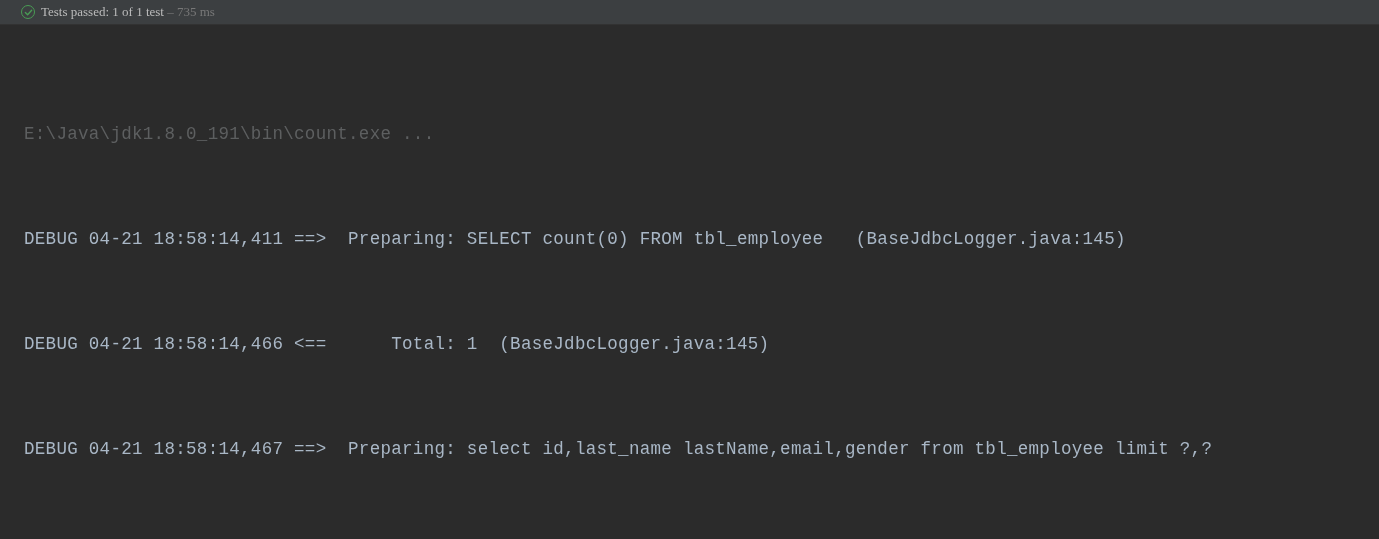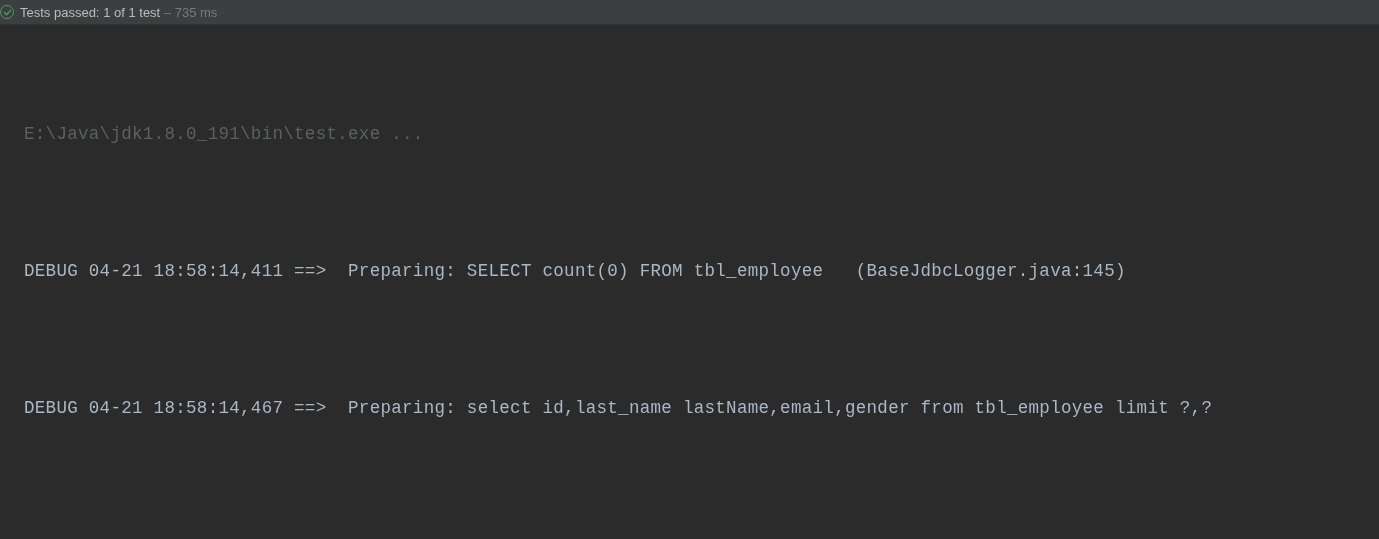--- a/index.html
+++ b/index.html
@@ -14,22 +14,22 @@
       color: #a9b7c6;
       width: 1379px;
       height: 539px;
       overflow: hidden;
     }
     .status-bar {
       background: #3c3f41;
       height: 25px;
       display: flex;
       align-items: center;
-      padding-left: 0;
-      font-family: Liberation Sans, sans-serif;
+      padding-left: 21px;
+      font-family: Liberation Serif, serif;
       font-size: 13px;
       border-bottom: 1px solid #323232;
     }
     .check-icon {
       width: 14px;
       height: 14px;
       border-radius: 50%;
       border: 1.5px solid #499c54;
       display: flex;
       align-items: center;
@@ -55,21 +55,20 @@
       line-height: 35px;
       white-space: pre;
       font-size: 17.5px;
       letter-spacing: 0.3px;
     }
     .cmd-line {
       color: #5d5f60;
     }
     .log-line {
       color: #a9b7c6;
-      margin-top: 32px;
     }
   </style>
 </head>
 <body>
 
 <div class="status-bar">
   <span class="check-icon">
     <svg viewBox="0 0 10 10">
         <path d="M1.5 5 L4 7.5 L8.5 2.5" stroke="#499c54" stroke-width="1.5" fill="none" stroke-linecap="round" stroke-linejoin="round"></path>
       </svg>
@@ -77,22 +76,23 @@
   <span class="status-text">
     <span>Tests passed:</span>
     <span class="status-highlight">1</span>
     <span>of 1 test</span>
     <span class="status-dim">–</span>
     <span class="status-dim">735 ms</span>
   </span>
 </div>
 
 <div class="console">
-  <div class="cmd-line">E:\Java\jdk1.8.0_191\bin\test.exe ...</div>
+  <div class="cmd-line">E:\Java\jdk1.8.0_191\bin\count.exe ...</div>
   <div class="log-line">DEBUG 04-21 18:58:14,411 ==&gt;  Preparing: SELECT count(0) FROM tbl_employee   (BaseJdbcLogger.java:145)</div>
+  <div class="log-line">DEBUG 04-21 18:58:14,466 &lt;==      Total: 1  (BaseJdbcLogger.java:145)</div>
   <div class="log-line">DEBUG 04-21 18:58:14,467 ==&gt;  Preparing: select id,last_name lastName,email,gender from tbl_employee limit ?,?</div>
   
   
   
   
   
   
   
   
   

